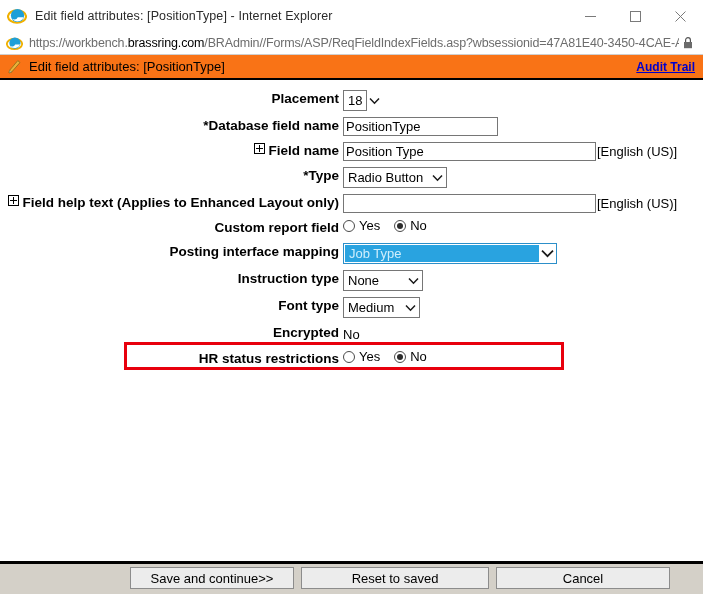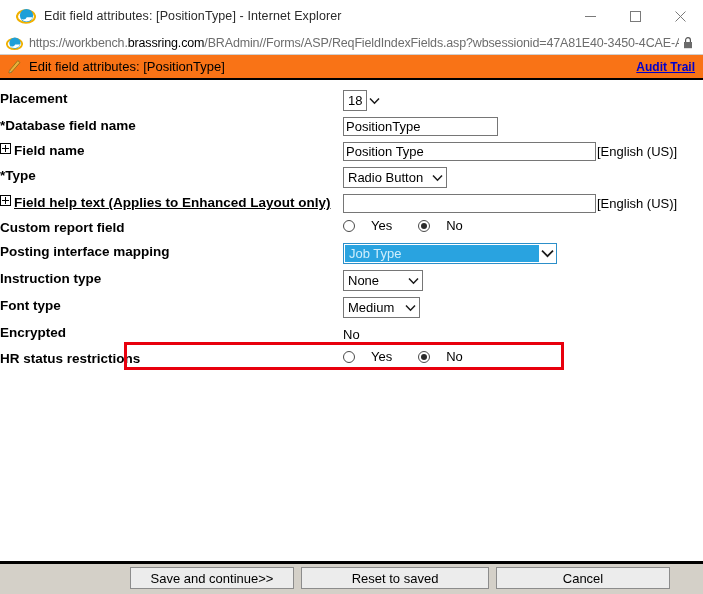--- a/index.html
+++ b/index.html
@@ -17,21 +17,20 @@
     -webkit-font-smoothing: antialiased;
   }
 
   
   .titlebar {
     height: 32px;
     background: #ffffff;
     display: flex;
     align-items: center;
     position: relative;
-    padding-left: 9px;
   }
   .ie-logo {
     width: 20px;
     height: 20px;
     margin-left: 7px;
     margin-right: 8px;
     flex: 0 0 auto;
     position: relative;
   }
   .title-text {
@@ -138,29 +137,30 @@
     margin-top: 7px;
     width: 703px;
     table-layout: fixed;
   }
   .form-table td {
     vertical-align: top;
     padding: 0;
   }
   .lbl-cell {
     width: 339px;
+    text-align: right;
     font-weight: bold;
     font-size: 13.5px;
     padding-right: 4px !important;
     padding-top: 4px !important;
     padding-bottom: 4px !important;
     white-space: nowrap;
     line-height: 16px;
   }
-  .lbl-cell.wrap { white-space: normal; text-decoration: underline; }
+  .lbl-cell.wrap { white-space: normal; }
   .ctl-cell {
     padding-top: 3px !important;
     padding-bottom: 3px !important;
     white-space: nowrap;
   }
 
   .plus-box {
     display: inline-block;
     width: 9px;
     height: 9px;
@@ -253,21 +253,21 @@
     border: 3px solid #e8000d;
     box-sizing: border-box;
     pointer-events: none;
     left: 124px;
     top: 262px;
     width: 440px;
     height: 28px;
   }
 
   
-  .radio-row { display: inline-flex; align-items: center; font-size: 13px; gap: 12px; }
+  .radio-row { display: inline-flex; align-items: center; font-size: 13px; }
   .radio {
     display: inline-block;
     width: 12px;
     height: 12px;
     border-radius: 50%;
     border: 1px solid #4a4a4a;
     background: #fff;
     vertical-align: middle;
     position: relative;
     box-sizing: border-box;

